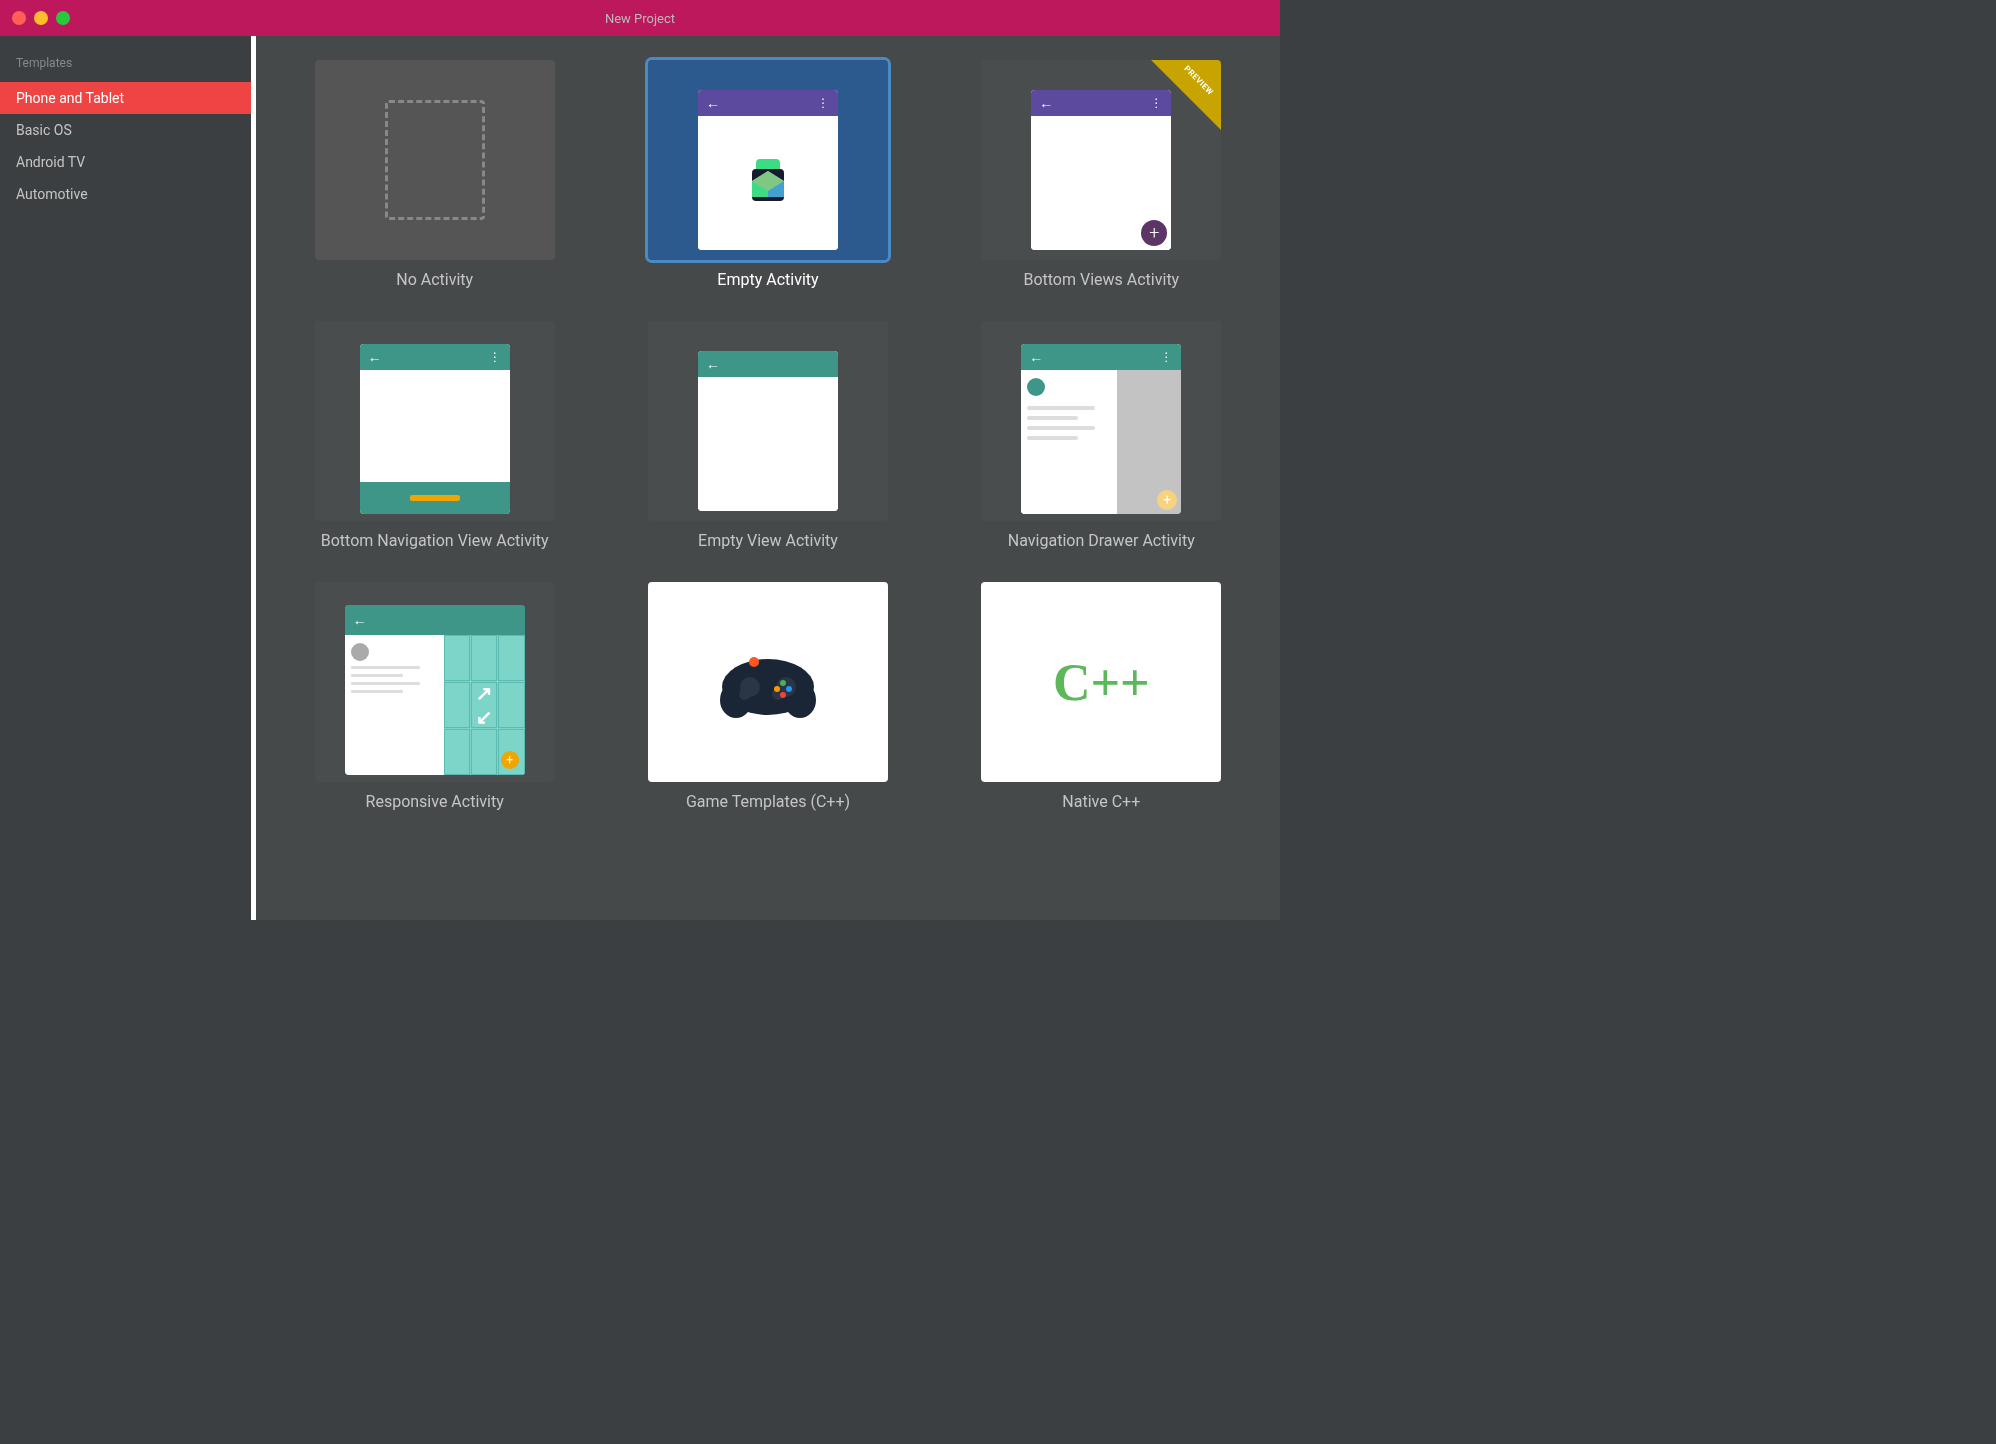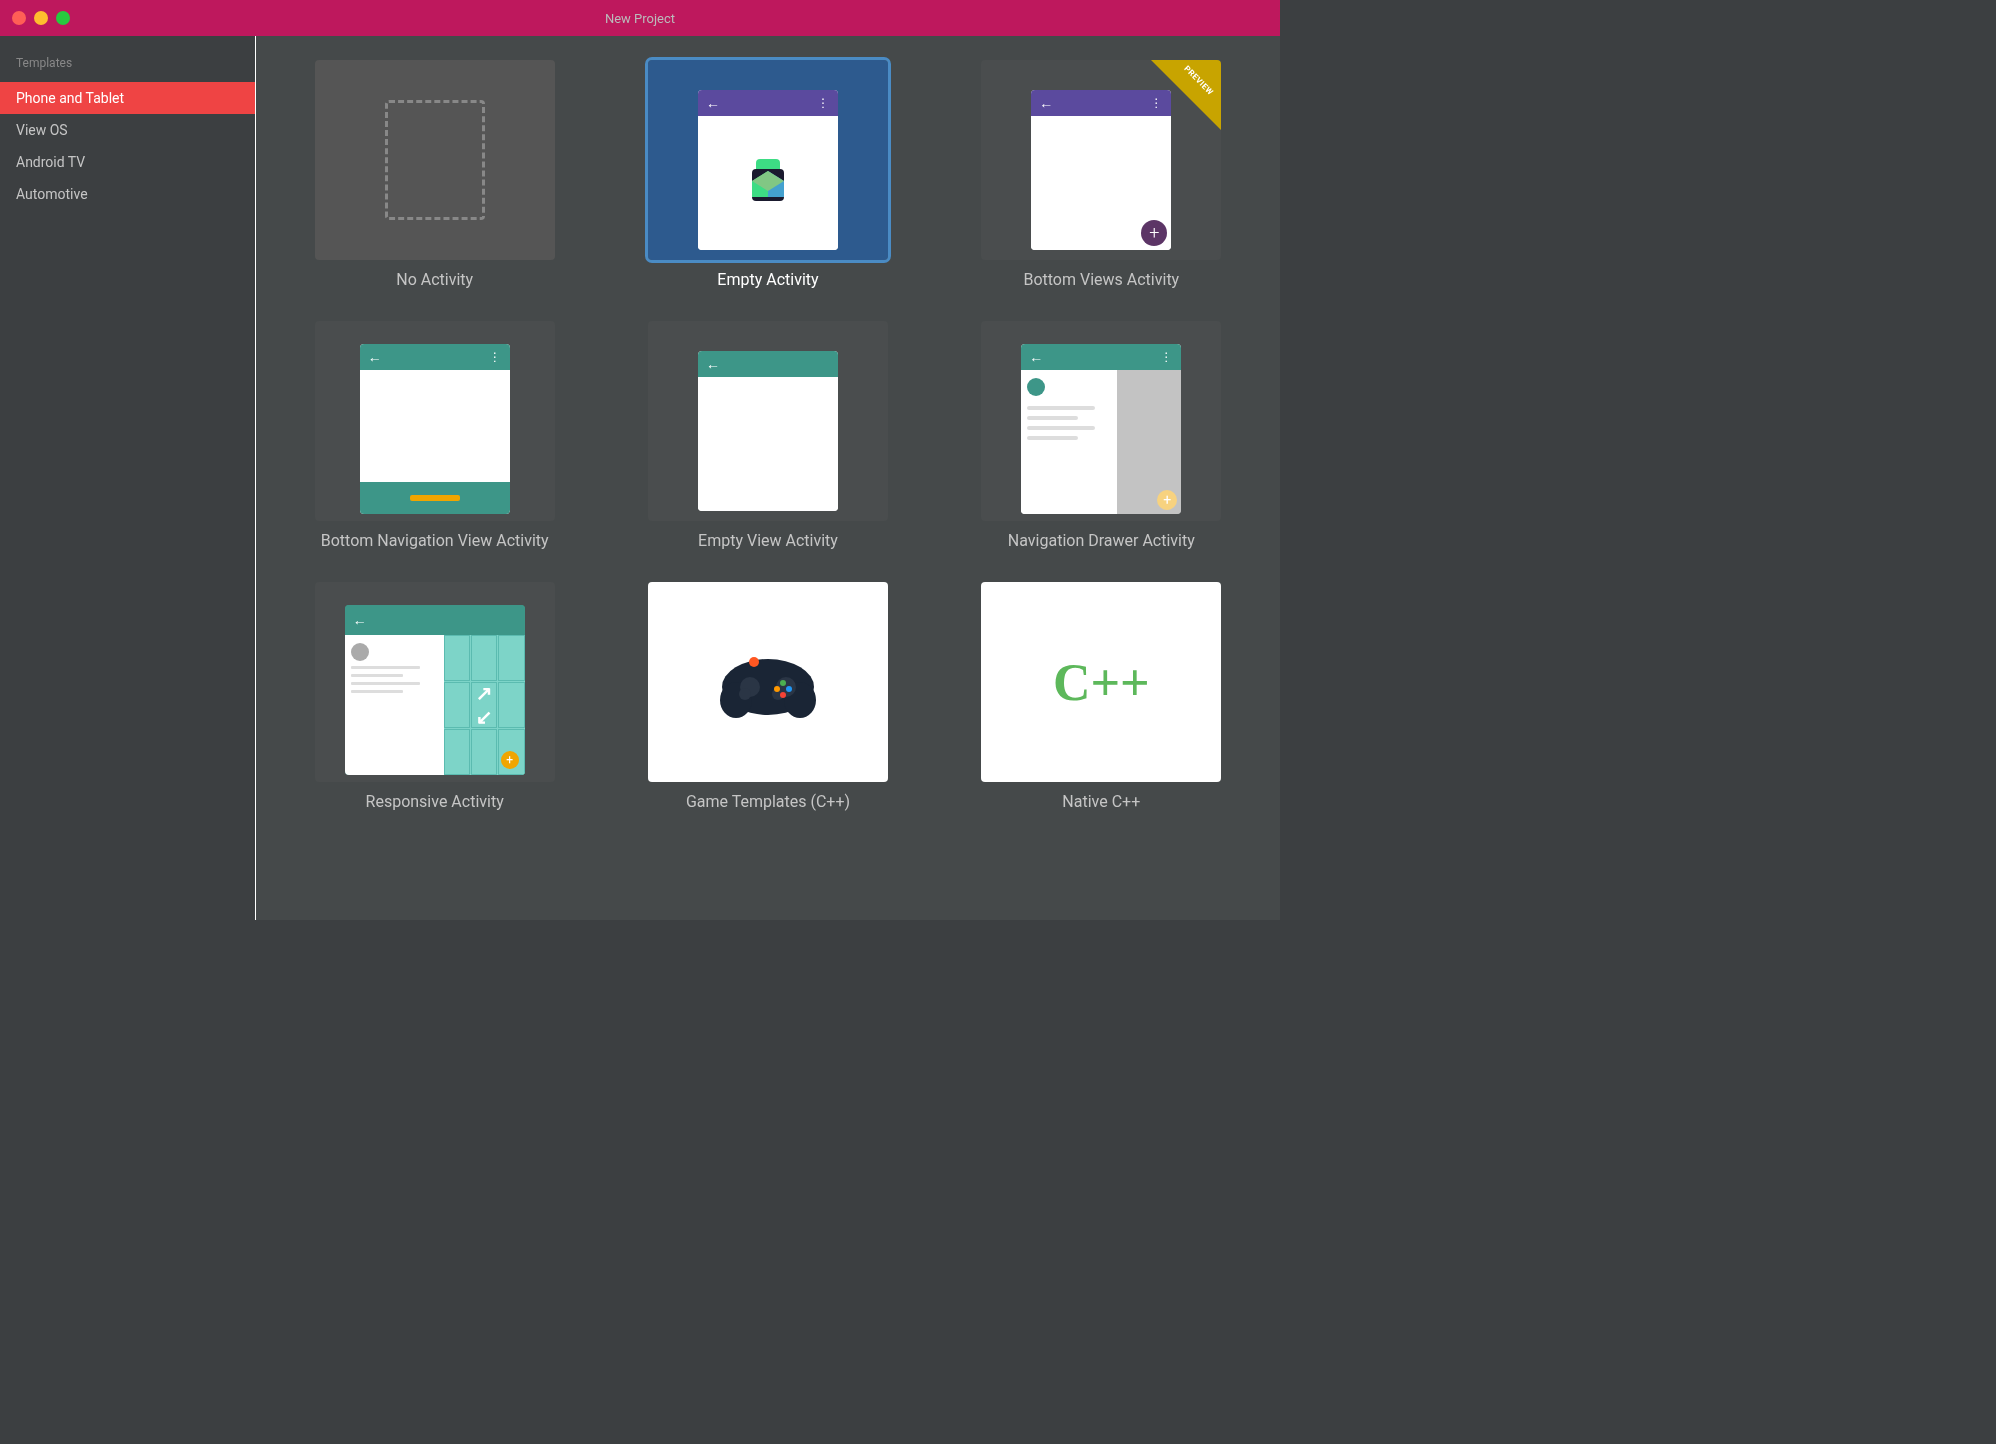--- a/index.html
+++ b/index.html
@@ -50,21 +50,21 @@
       top: 36px; left: 0; right: 0; bottom: 0;
       display: flex;
     }
 
     
     .sidebar {
       width: 256px;
       background: #3c3f41;
       padding: 20px 0;
       flex-shrink: 0;
-      border-right: 1px solid #ffffff;
+      border-right: 5px solid #ffffff;
     }
     .sidebar-section-label {
       color: #888;
       font-size: 12px;
       padding: 0 16px 12px 16px;
       display: block;
     }
     .sidebar-item {
       padding: 8px 16px;
       color: #c5c5c5;
@@ -484,21 +484,21 @@
 </div>
 
 <div class="main-layout">
 
   <div class="sidebar">
     <span class="sidebar-section-label">Templates</span>
     <div class="sidebar-item active">
       <span>Phone and Tablet</span>
     </div>
     <div class="sidebar-item">
-      <span>View OS</span>
+      <span>Basic OS</span>
     </div>
     <div class="sidebar-item">
       <span>Android TV</span>
     </div>
     <div class="sidebar-item">
       <span>Automotive</span>
     </div>
   </div>
 
   <div class="content">

